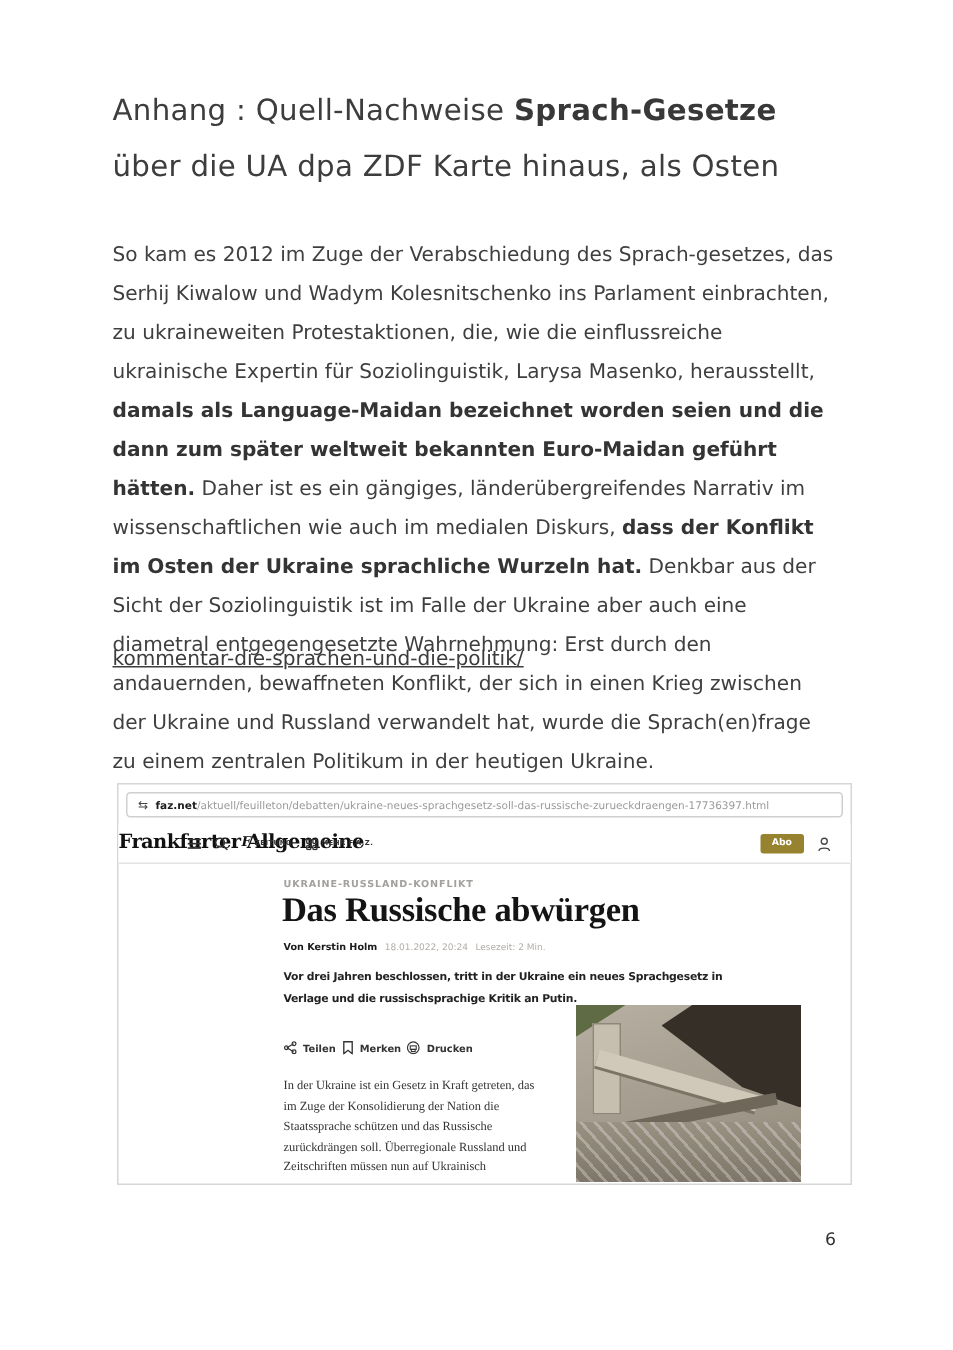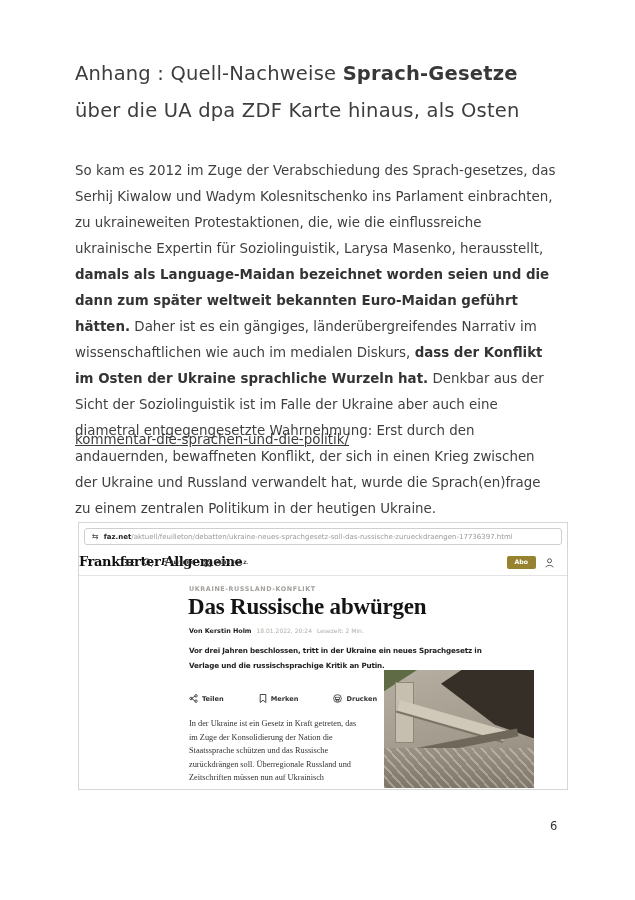--- a/index.html
+++ b/index.html
@@ -85,21 +85,21 @@
     position:absolute;left:110px;top:104px;display:flex;gap:5px;align-items:baseline;
   }
   .byline .author{font-size:6.4px;font-weight:700;color:#1a1a1a;}
   .byline .meta{font-size:6px;color:#b3ada7;}
   .intro{
     position:absolute;left:110px;top:120px;
     font-size:7.2px;font-weight:700;color:#222;line-height:15px;letter-spacing:-.15px;
   }
   .intro div{white-space:nowrap;}
   .actions{
-    position:absolute;left:110px;top:171px;display:flex;gap:35px;align-items:center;
+    position:absolute;left:110px;top:171px;display:flex;gap:4px;align-items:center;
   }
   .action{display:flex;align-items:center;gap:4px;}
   .action-label{font-size:6.6px;font-weight:700;color:#333;}
   .article-body{
     position:absolute;left:110px;top:194px;
     font-family:"Liberation Serif","DejaVu Serif",serif;
     font-size:8.3px;color:#333;line-height:13.6px;
   }
   .article-body div{white-space:nowrap;}
   

